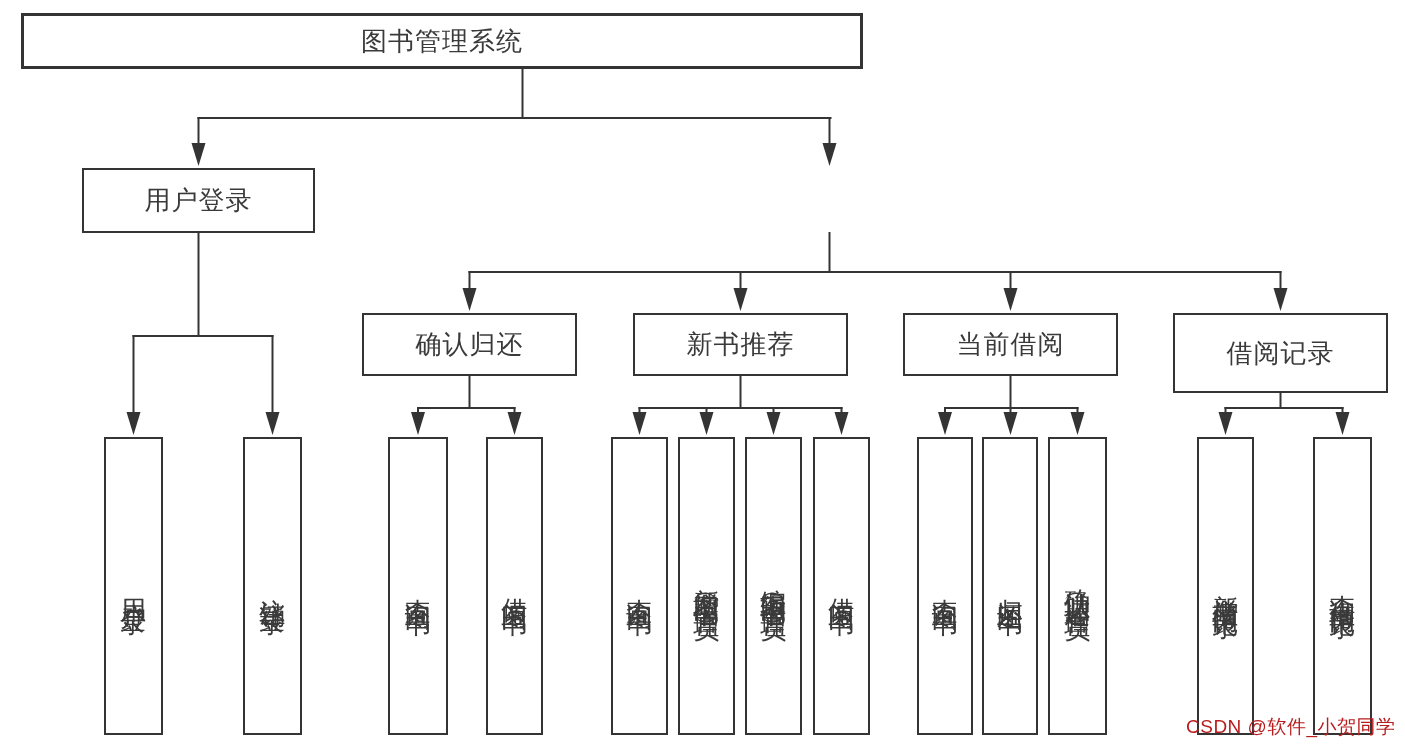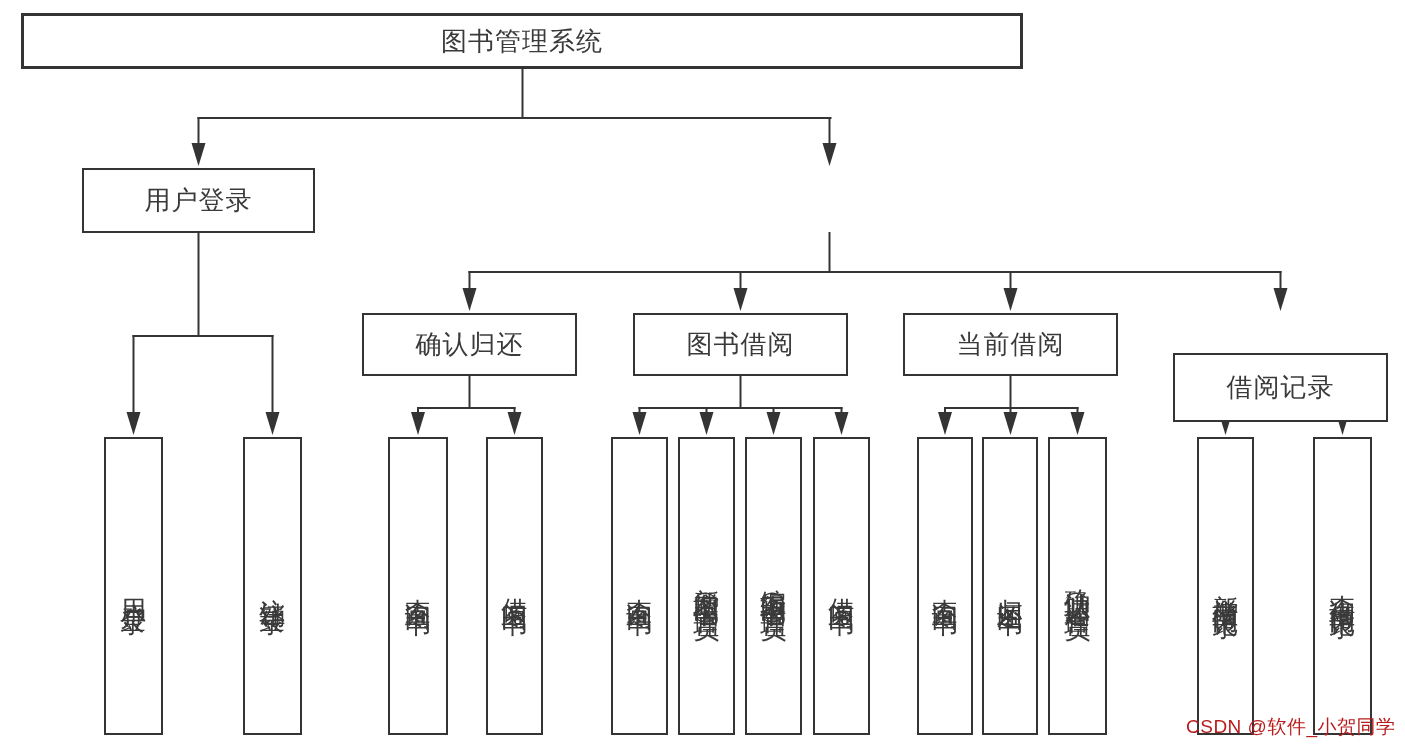--- a/index.html
+++ b/index.html
@@ -35,27 +35,27 @@
   .vtext {
     writing-mode: vertical-rl;
     text-orientation: mixed;
     letter-spacing: 4px;
     line-height: 1.1;
     font-size: 26px;
     color: #3a3a3a;
     max-height: 290px;
   }
   
-  #n-root  { left: 21px;  top: 13px;  width: 1002px; height: 56px; }
+  #n-root  { left: 21px;  top: 13px;  width: 842px; height: 56px; }
   #n-login { left: 82px;  top: 168px; width: 233px;  height: 65px; }
   #n-mgmt  { left: 713px; top: 168px; width: 233px;  height: 65px; }
   #n-new   { left: 362px; top: 313px; width: 215px;  height: 63px; }
   #n-bor   { left: 633px; top: 313px; width: 215px;  height: 63px; }
   #n-cur   { left: 903px; top: 313px; width: 215px;  height: 63px; justify-content: center; }
-  #n-rec   { left: 1173px;top: 313px; width: 215px;  height: 69px; margin-top: 40px; }
+  #n-rec   { left: 1173px;top: 313px; width: 215px;  height: 80px; }
   .leaf { top: 437px; height: 298px; }
   #l-login-1 { left: 104px;  width: 59px; }
   #l-login-2 { left: 243px;  width: 59px; }
   #l-new-1   { left: 388px;  width: 60px; }
   #l-new-2   { left: 486px;  width: 57px; }
   #l-bor-1   { left: 611px;  width: 57px; }
   #l-bor-2   { left: 678px;  width: 57px; }
   #l-bor-3   { left: 745px;  width: 57px; }
   #l-bor-4   { left: 813px;  width: 57px; }
   #l-cur-1   { left: 917px;  width: 56px; }
@@ -160,21 +160,21 @@
   </div>
 
   <div class="node" id="n-login">
     <span>用户登录</span>
   </div>
 
   <div class="node" id="n-new">
     <span>确认归还</span>
   </div>
   <div class="node" id="n-bor">
-    <span>图书借阅</span>
+    <span>新书推荐</span>
   </div>
   <div class="node" id="n-cur">
     <span>当前借阅</span>
   </div>
   <div class="node" id="n-rec">
     <span>借阅记录</span>
   </div>
 
   <div class="node leaf" id="l-login-1">
     <span class="vtext">用户登录</span>

